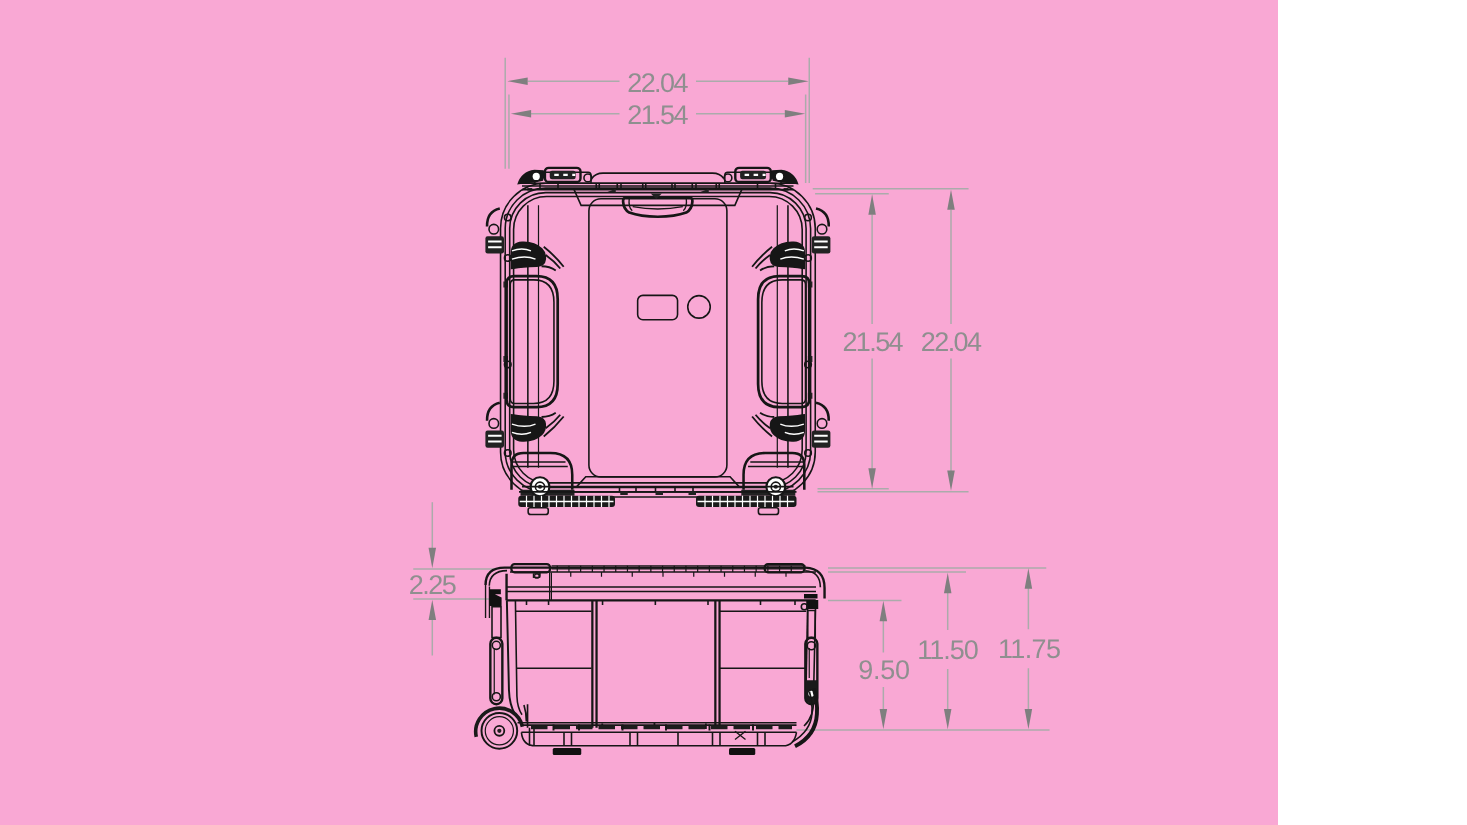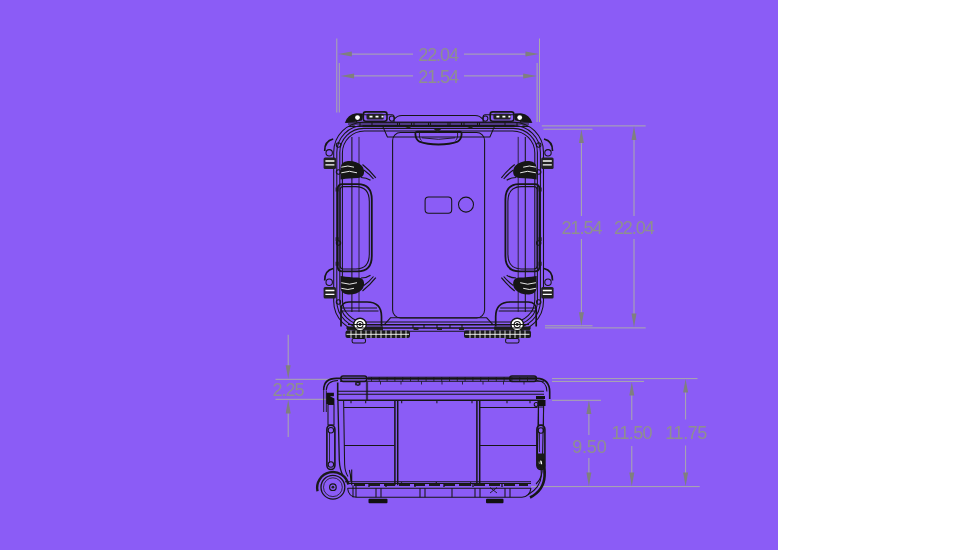--- a/index.html
+++ b/index.html
@@ -1,16 +1,16 @@
 <!DOCTYPE html>
 <html><head>
 <meta charset="utf-8">
 <style>
   html,body{margin:0;padding:0;background:#ffffff;}
-  .wrap{width:778px;height:550px;position:relative;background:#8b5cf6;overflow:hidden;}
+  .wrap{width:852px;height:550px;position:relative;background:#f9a8d4;overflow:hidden;}
   svg{position:absolute;top:0;left:0;}
   text{font-family:"Liberation Sans",sans-serif;fill:#8f8f8f;}
 </style>
 </head>
 <body>
 <div class="wrap">
 <svg width="978" height="550" viewBox="0 0 978 550">
 <defs>
 </defs>
 

